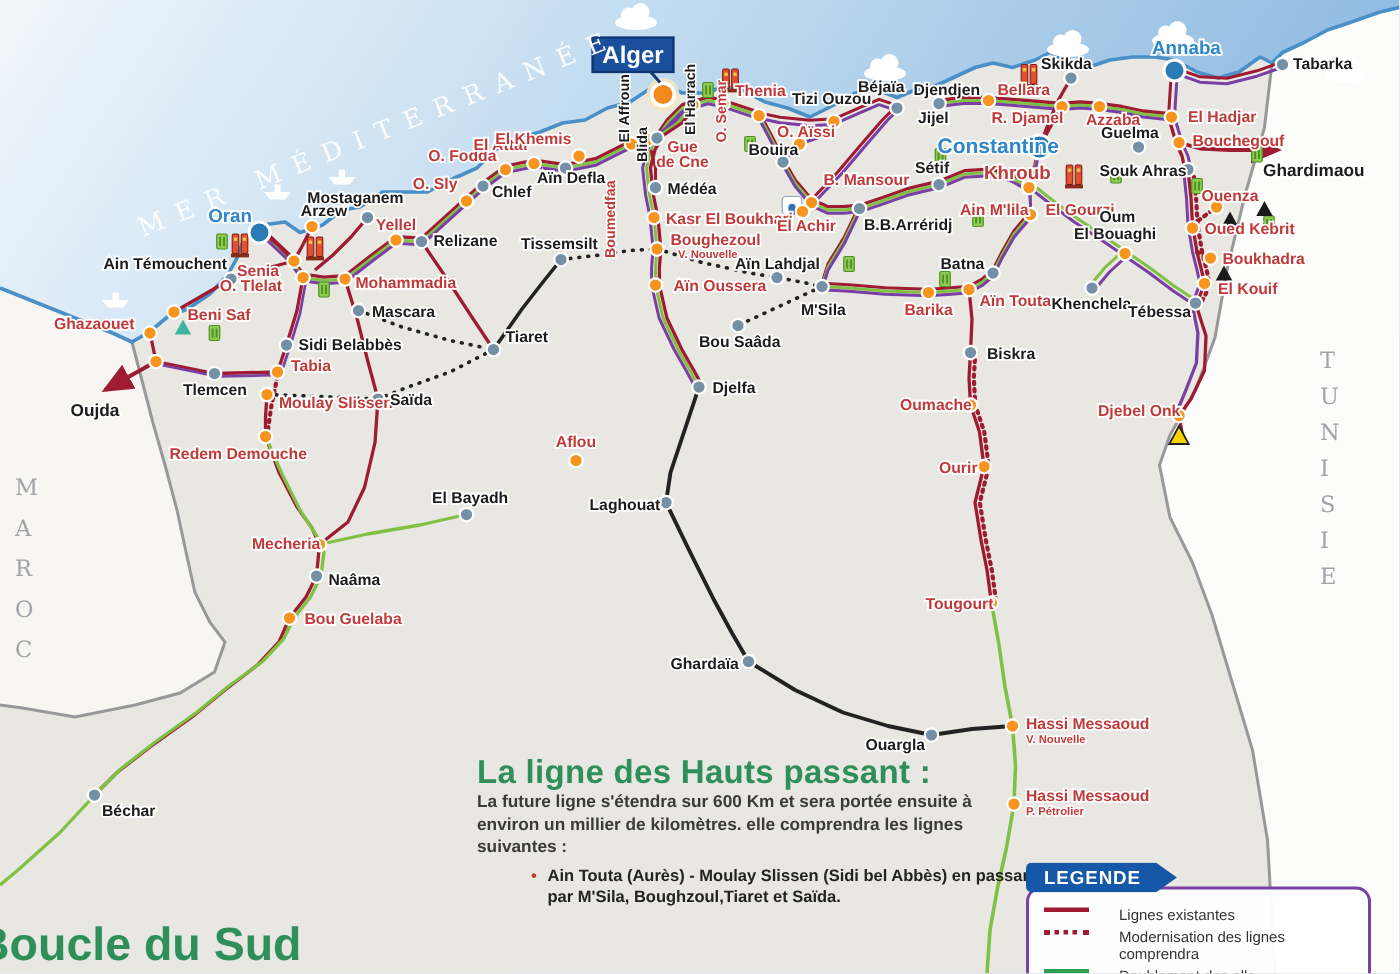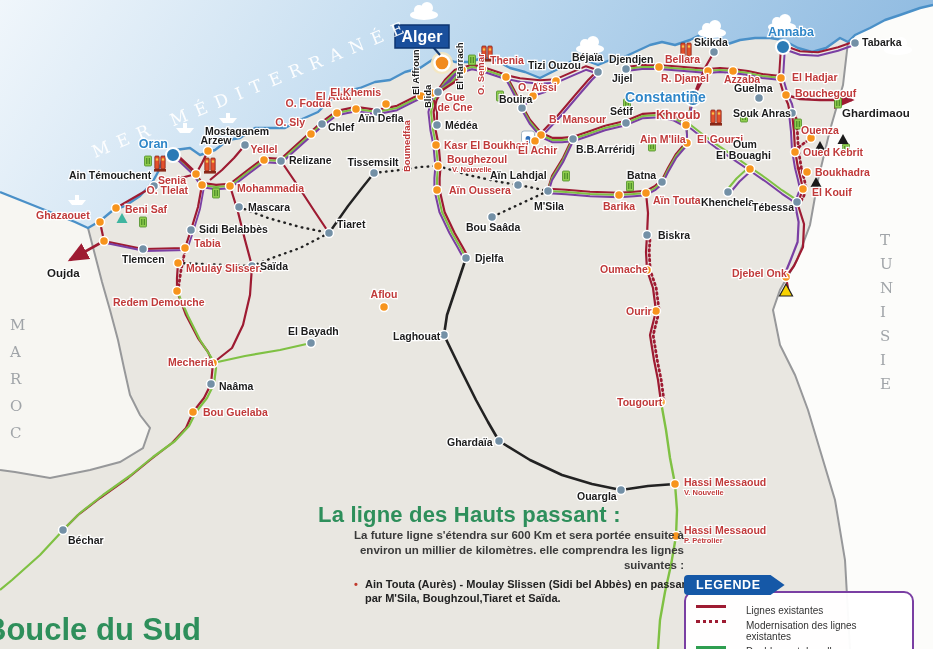--- a/index.html
+++ b/index.html
@@ -4,21 +4,21 @@
 <style>
   html,body{margin:0;padding:0;}
   #page{position:relative;width:933px;height:649px;overflow:hidden;
         background:#e5e5e5;font-family:"Liberation Sans",sans-serif;}
   #map{position:absolute;left:0;top:0;}
   #map text{font-family:"Liberation Sans",sans-serif;}
   #map text.serif{font-family:"DejaVu Serif",serif;}
   .hauts{position:absolute;left:318px;top:502px;width:384px;color:#2e8f5b;}
   .hauts .t1{font-size:22px;font-weight:bold;letter-spacing:.2px;}
   .hauts .t2{font-size:29px;font-weight:bold;margin:2px 0 10px 34px;}
-  .hauts .body{color:#3a3a3a;font-size:11.5px;font-weight:bold;line-height:1.32;width:366px;text-align:right;}
+  .hauts .body{color:#3a3a3a;font-size:11.5px;font-weight:bold;line-height:1.32;width:366px;}
   .hauts ul{margin:3px 0 0 36px;padding:0;list-style:none;color:#222;
             font-size:11px;font-weight:bold;line-height:1.3;width:344px;}
   .hauts li{position:relative;padding-left:11px;margin:1px 0;}
   .hauts li:before{content:"\2022";color:#c0392b;position:absolute;left:0;top:0;}
   .south{position:absolute;left:-16px;top:612px;font-size:31px;font-weight:bold;
          color:#2e8f5b;white-space:nowrap;}
   .legend{position:absolute;left:684px;top:575px;width:230px;}
   .legend-banner{position:relative;z-index:2;background:#1558a7;color:#fff;font-weight:bold;
     font-size:12.5px;padding:3px 24px 3px 12px;display:inline-block;
     clip-path:polygon(0 0,86% 0,100% 50%,86% 100%,0 100%);letter-spacing:.6px;border-radius:4px 0 0 4px;}
@@ -485,21 +485,21 @@
 
   <div class="legend">
     <div class="legend-banner">LEGENDE</div>
     <div class="legend-box" id="legend-box">
         <div class="legend-row">
           <div class="legend-swatch" style="border-top-style: solid; border-top-color: rgb(158, 27, 50);"></div>
           <div class="legend-label">Lignes existantes</div>
         </div>
         <div class="legend-row">
           <div class="legend-swatch" style="border-top-style: dotted; border-top-color: rgb(158, 27, 50);"></div>
-          <div class="legend-label">Modernisation des lignes existantes</div>
+          <div class="legend-label">Modernisation des lignes comprendra</div>
         </div>
         <div class="legend-row">
           <div class="legend-swatch" style="border-top-style: solid; border-top-color: rgb(46, 158, 80);"></div>
           <div class="legend-label">Doublement des elle</div>
         </div>
       </div>
   </div>
 </div>
 
 </body></html>

